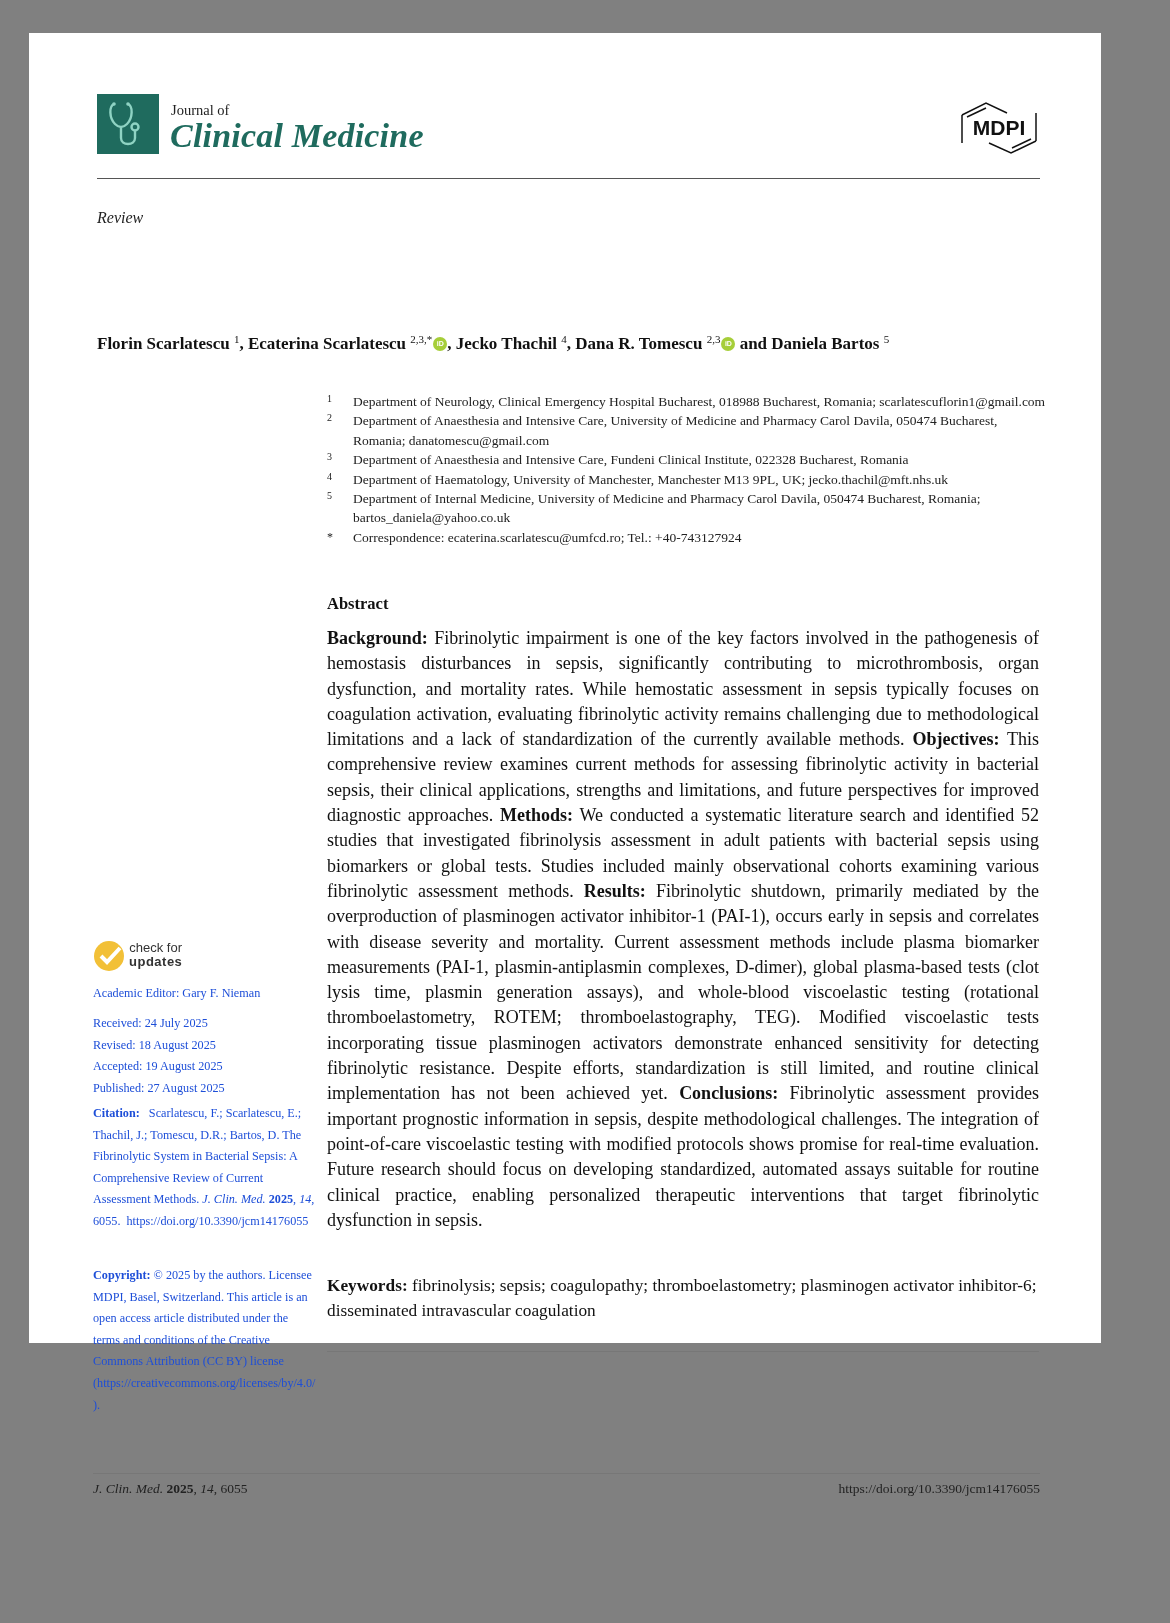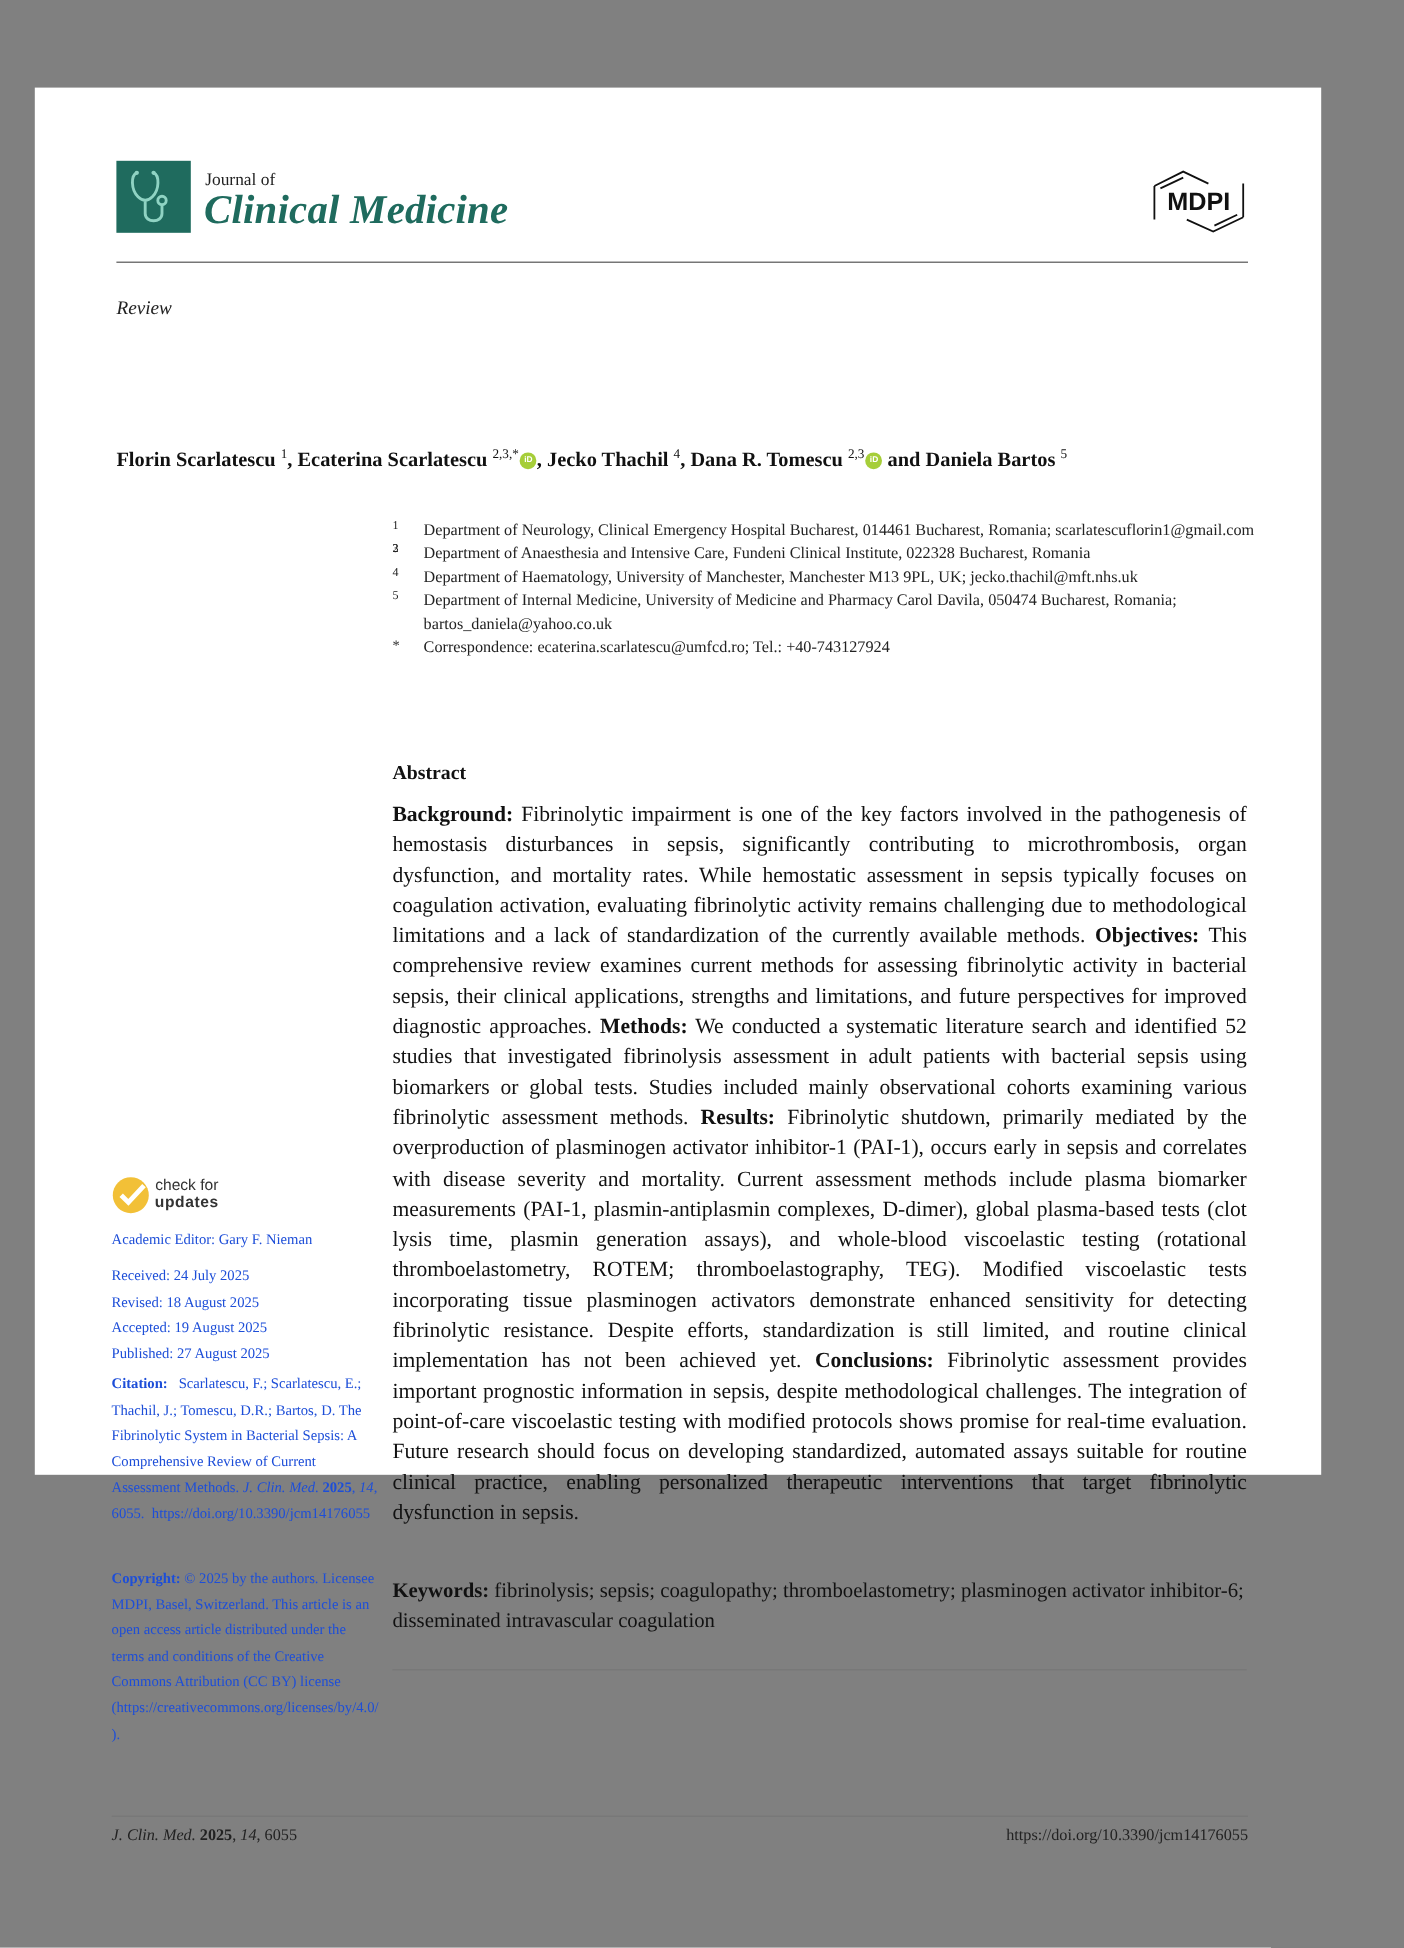--- a/index.html
+++ b/index.html
@@ -2,23 +2,22 @@
 <html><head>
 <meta charset="utf-8">
 <style>
   html, body { margin:0; padding:0; }
   body {
     width:1170px; height:1623px; background:#808080;
     position:relative; overflow:hidden;
     font-family:"Liberation Serif","DejaVu Serif",serif; color:#111;
   }
   .page {
-    position:absolute; left:29px; top:33px; width:1072px; height:1156px;
+    position:absolute; left:29px; top:33px; width:1072px; height:1310px;
     background:#fff;
-    margin-top:40px;
   }
   .abs { position:absolute; }
   
   .logo-box { left:68px; top:61px; width:62px; height:60px; background:#1f6b5e; }
   .journal-of { left:142px; top:69px; font-size:14.5px; color:#222; }
   .journal-name { left:141px; top:84px; font-size:34px; font-style:italic; font-weight:bold; color:#1f6b5e; letter-spacing:0.2px; }
   .mdpi { left:930px; top:68px; width:80px; height:54px; }
   .header-rule { left:68px; top:145px; width:943px; height:1px; background:#555; }
   .review-label { left:68px; top:176px; font-size:16px; font-style:italic; color:#222; }
   .title { left:68px; top:199px; width:960px; font-size:34px; font-weight:bold; line-height:40px; color:#111; }
@@ -83,22 +82,22 @@
 
   <div class="abs header-rule"></div>
 
   <div class="abs review-label">Review</div>
 
   <div class="abs authors">
     <span>Florin Scarlatescu</span>&nbsp;<sup>1</sup><span>, </span><span>Ecaterina Scarlatescu</span>&nbsp;<sup>2,3,*</sup><span class="orcid">iD</span><span>, </span><span>Jecko Thachil</span>&nbsp;<sup>4</sup><span>, </span><span>Dana R. Tomescu</span>&nbsp;<sup>2,3</sup><span class="orcid">iD</span><span> and </span><span>Daniela Bartos</span>&nbsp;<sup>5</sup>
   </div>
 
   <div class="abs affils">
-    <div class="affil"><span class="num">1</span><span>Department of Neurology, Clinical Emergency Hospital Bucharest, 014461 Bucharest, Romania; scarlatescuflorin1@gmail.com</span></div>
-    <div class="affil"><span class="num">2</span></div>
+    <div class="affil"><span class="num">1</span><span>Department of Neurology, Clinical Emergency Hospital Bucharest, 018988 Bucharest, Romania; scarlatescuflorin1@gmail.com</span></div>
+    <div class="affil"><span class="num">2</span><span>Department of Anaesthesia and Intensive Care, University of Medicine and Pharmacy Carol Davila, 050474 Bucharest, Romania; danatomescu@gmail.com</span></div>
     <div class="affil"><span class="num">3</span><span>Department of Anaesthesia and Intensive Care, Fundeni Clinical Institute, 022328 Bucharest, Romania</span></div>
     <div class="affil"><span class="num">4</span><span>Department of Haematology, University of Manchester, Manchester M13 9PL, UK; jecko.thachil@mft.nhs.uk</span></div>
     <div class="affil"><span class="num">5</span><span>Department of Internal Medicine, University of Medicine and Pharmacy Carol Davila, 050474 Bucharest, Romania; bartos_daniela@yahoo.co.uk</span></div>
     <div class="affil"><span class="star">*</span><span>Correspondence: ecaterina.scarlatescu@umfcd.ro; Tel.: +40-743127924</span></div>
   </div>
 
   <div class="abs abstract-head">Abstract</div>
   <div class="abs abstract"><b>Background:</b><span> Fibrinolytic impairment is one of the key factors involved in the pathogenesis of hemostasis disturbances in sepsis, significantly contributing to microthrombosis, organ dysfunction, and mortality rates. While hemostatic assessment in sepsis typically focuses on coagulation activation, evaluating fibrinolytic activity remains challenging due to methodological limitations and a lack of standardization of the currently available methods. </span><b>Objectives:</b><span> This comprehensive review examines current methods for assessing fibrinolytic activity in bacterial sepsis, their clinical applications, strengths and limitations, and future perspectives for improved diagnostic approaches. </span><b>Methods:</b><span> We conducted a systematic literature search and identified 52 studies that investigated fibrinolysis assessment in adult patients with bacterial sepsis using biomarkers or global tests. Studies included mainly observational cohorts examining various fibrinolytic assessment methods. </span><b>Results:</b><span> Fibrinolytic shutdown, primarily mediated by the overproduction of plasminogen activator inhibitor-1 (PAI-1), occurs early in sepsis and correlates with disease severity and mortality. Current assessment methods include plasma biomarker measurements (PAI-1, plasmin-antiplasmin complexes, D-dimer), global plasma-based tests (clot lysis time, plasmin generation assays), and whole-blood viscoelastic testing (rotational thromboelastometry, ROTEM; thromboelastography, TEG). Modified viscoelastic tests incorporating tissue plasminogen activators demonstrate enhanced sensitivity for detecting fibrinolytic resistance. Despite efforts, standardization is still limited, and routine clinical implementation has not been achieved yet. </span><b>Conclusions:</b><span> Fibrinolytic assessment provides important prognostic information in sepsis, despite methodological challenges. The integration of point-of-care viscoelastic testing with modified protocols shows promise for real-time evaluation. Future research should focus on developing standardized, automated assays suitable for routine clinical practice, enabling personalized therapeutic interventions that target fibrinolytic dysfunction in sepsis.</span></div>
 
   <div class="abs keywords"><b>Keywords:</b><span> fibrinolysis; sepsis; coagulopathy; thromboelastometry; plasminogen activator inhibitor-6; disseminated intravascular coagulation</span></div>

